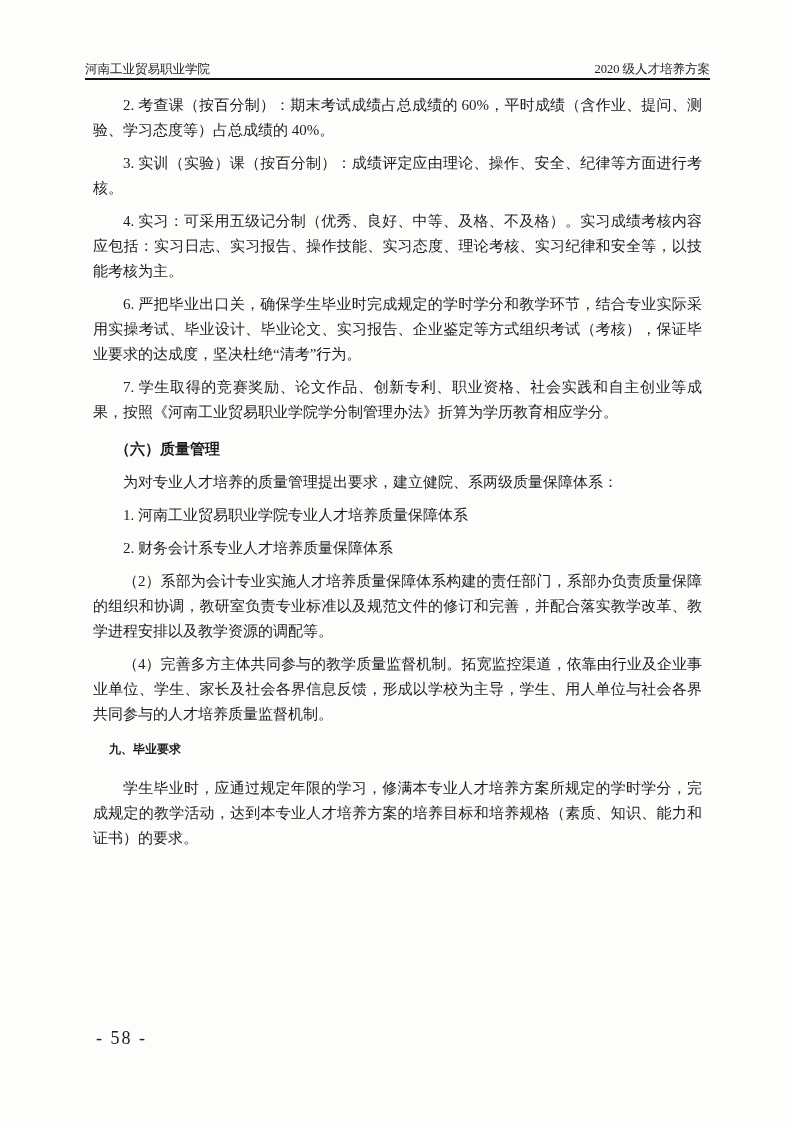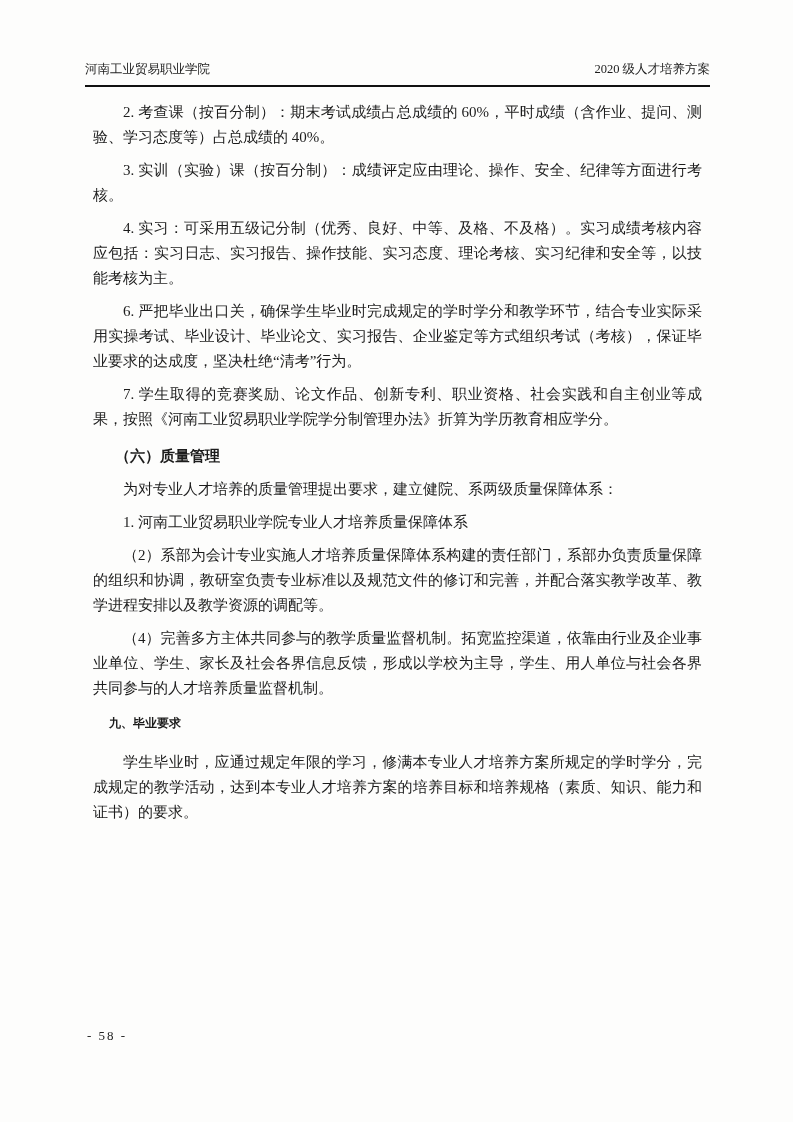--- a/index.html
+++ b/index.html
@@ -18,21 +18,20 @@
     font-family: "Liberation Serif", "DejaVu Serif", serif;
     color: #1c1c1c;
     overflow: hidden;
   }
   .page-header {
     display: flex;
     justify-content: space-between;
     align-items: flex-end;
     font-size: 12.5px;
     line-height: 18px;
-    padding-bottom: 7px;
     border-bottom: 2px solid #111;
   }
   .doc-body {
     margin-top: 13px;
     font-size: 15px;
     line-height: 25px;
   }
   .blk { margin: 8px; }
   .p {
     text-indent: 2em;
@@ -47,23 +46,23 @@
   }
   .h1 {
     font-weight: bold;
     font-size: 12px;
     text-indent: 2em;
     margin: 1px 0 13px 0;
     line-height: 28px;
   }
   .page-footer {
     position: absolute;
-    left: 87px;
+    left: 96px;
     top: 1028px;
-    font-size: 13px;
+    font-size: 18px;
     letter-spacing: 2px;
     color: #222;
   }
 </style>
 </head>
 <body>
 
 <div class="page">
   <div class="page-header">
     <span>河南工业贸易职业学院</span>
@@ -71,20 +70,21 @@
   </div>
   <div class="doc-body" id="doc-body">
       <div class="blk p">2. 考查课（按百分制）：期末考试成绩占总成绩的 60%，平时成绩（含作业、提问、测验、学习态度等）占总成绩的 40%。</div>
       <div class="blk p">3. 实训（实验）课（按百分制）：成绩评定应由理论、操作、安全、纪律等方面进行考核。</div>
       <div class="blk p">4. 实习：可采用五级记分制（优秀、良好、中等、及格、不及格）。实习成绩考核内容应包括：实习日志、实习报告、操作技能、实习态度、理论考核、实习纪律和安全等，以技能考核为主。</div>
       <div class="blk p">6. 严把毕业出口关，确保学生毕业时完成规定的学时学分和教学环节，结合专业实际采用实操考试、毕业设计、毕业论文、实习报告、企业鉴定等方式组织考试（考核），保证毕业要求的达成度，坚决杜绝“清考”行为。</div>
       <div class="blk p">7. 学生取得的竞赛奖励、论文作品、创新专利、职业资格、社会实践和自主创业等成果，按照《河南工业贸易职业学院学分制管理办法》折算为学历教育相应学分。</div>
       <div class="blk h2">（六）质量管理</div>
       <div class="blk p">为对专业人才培养的质量管理提出要求，建立健院、系两级质量保障体系：</div>
       <div class="blk p">1. 河南工业贸易职业学院专业人才培养质量保障体系</div>
+      <div class="blk p">2. 财务会计系专业人才培养质量保障体系</div>
       <div class="blk p">（2）系部为会计专业实施人才培养质量保障体系构建的责任部门，系部办负责质量保障的组织和协调，教研室负责专业标准以及规范文件的修订和完善，并配合落实教学改革、教学进程安排以及教学资源的调配等。</div>
       <div class="blk p">（4）完善多方主体共同参与的教学质量监督机制。拓宽监控渠道，依靠由行业及企业事业单位、学生、家长及社会各界信息反馈，形成以学校为主导，学生、用人单位与社会各界共同参与的人才培养质量监督机制。</div>
       <div class="blk h1">九、毕业要求</div>
       <div class="blk p">学生毕业时，应通过规定年限的学习，修满本专业人才培养方案所规定的学时学分，完成规定的教学活动，达到本专业人才培养方案的培养目标和培养规格（素质、知识、能力和证书）的要求。</div>
     </div>
   <div class="page-footer">
     <span>- 58 -</span>
   </div>
 </div>
 

